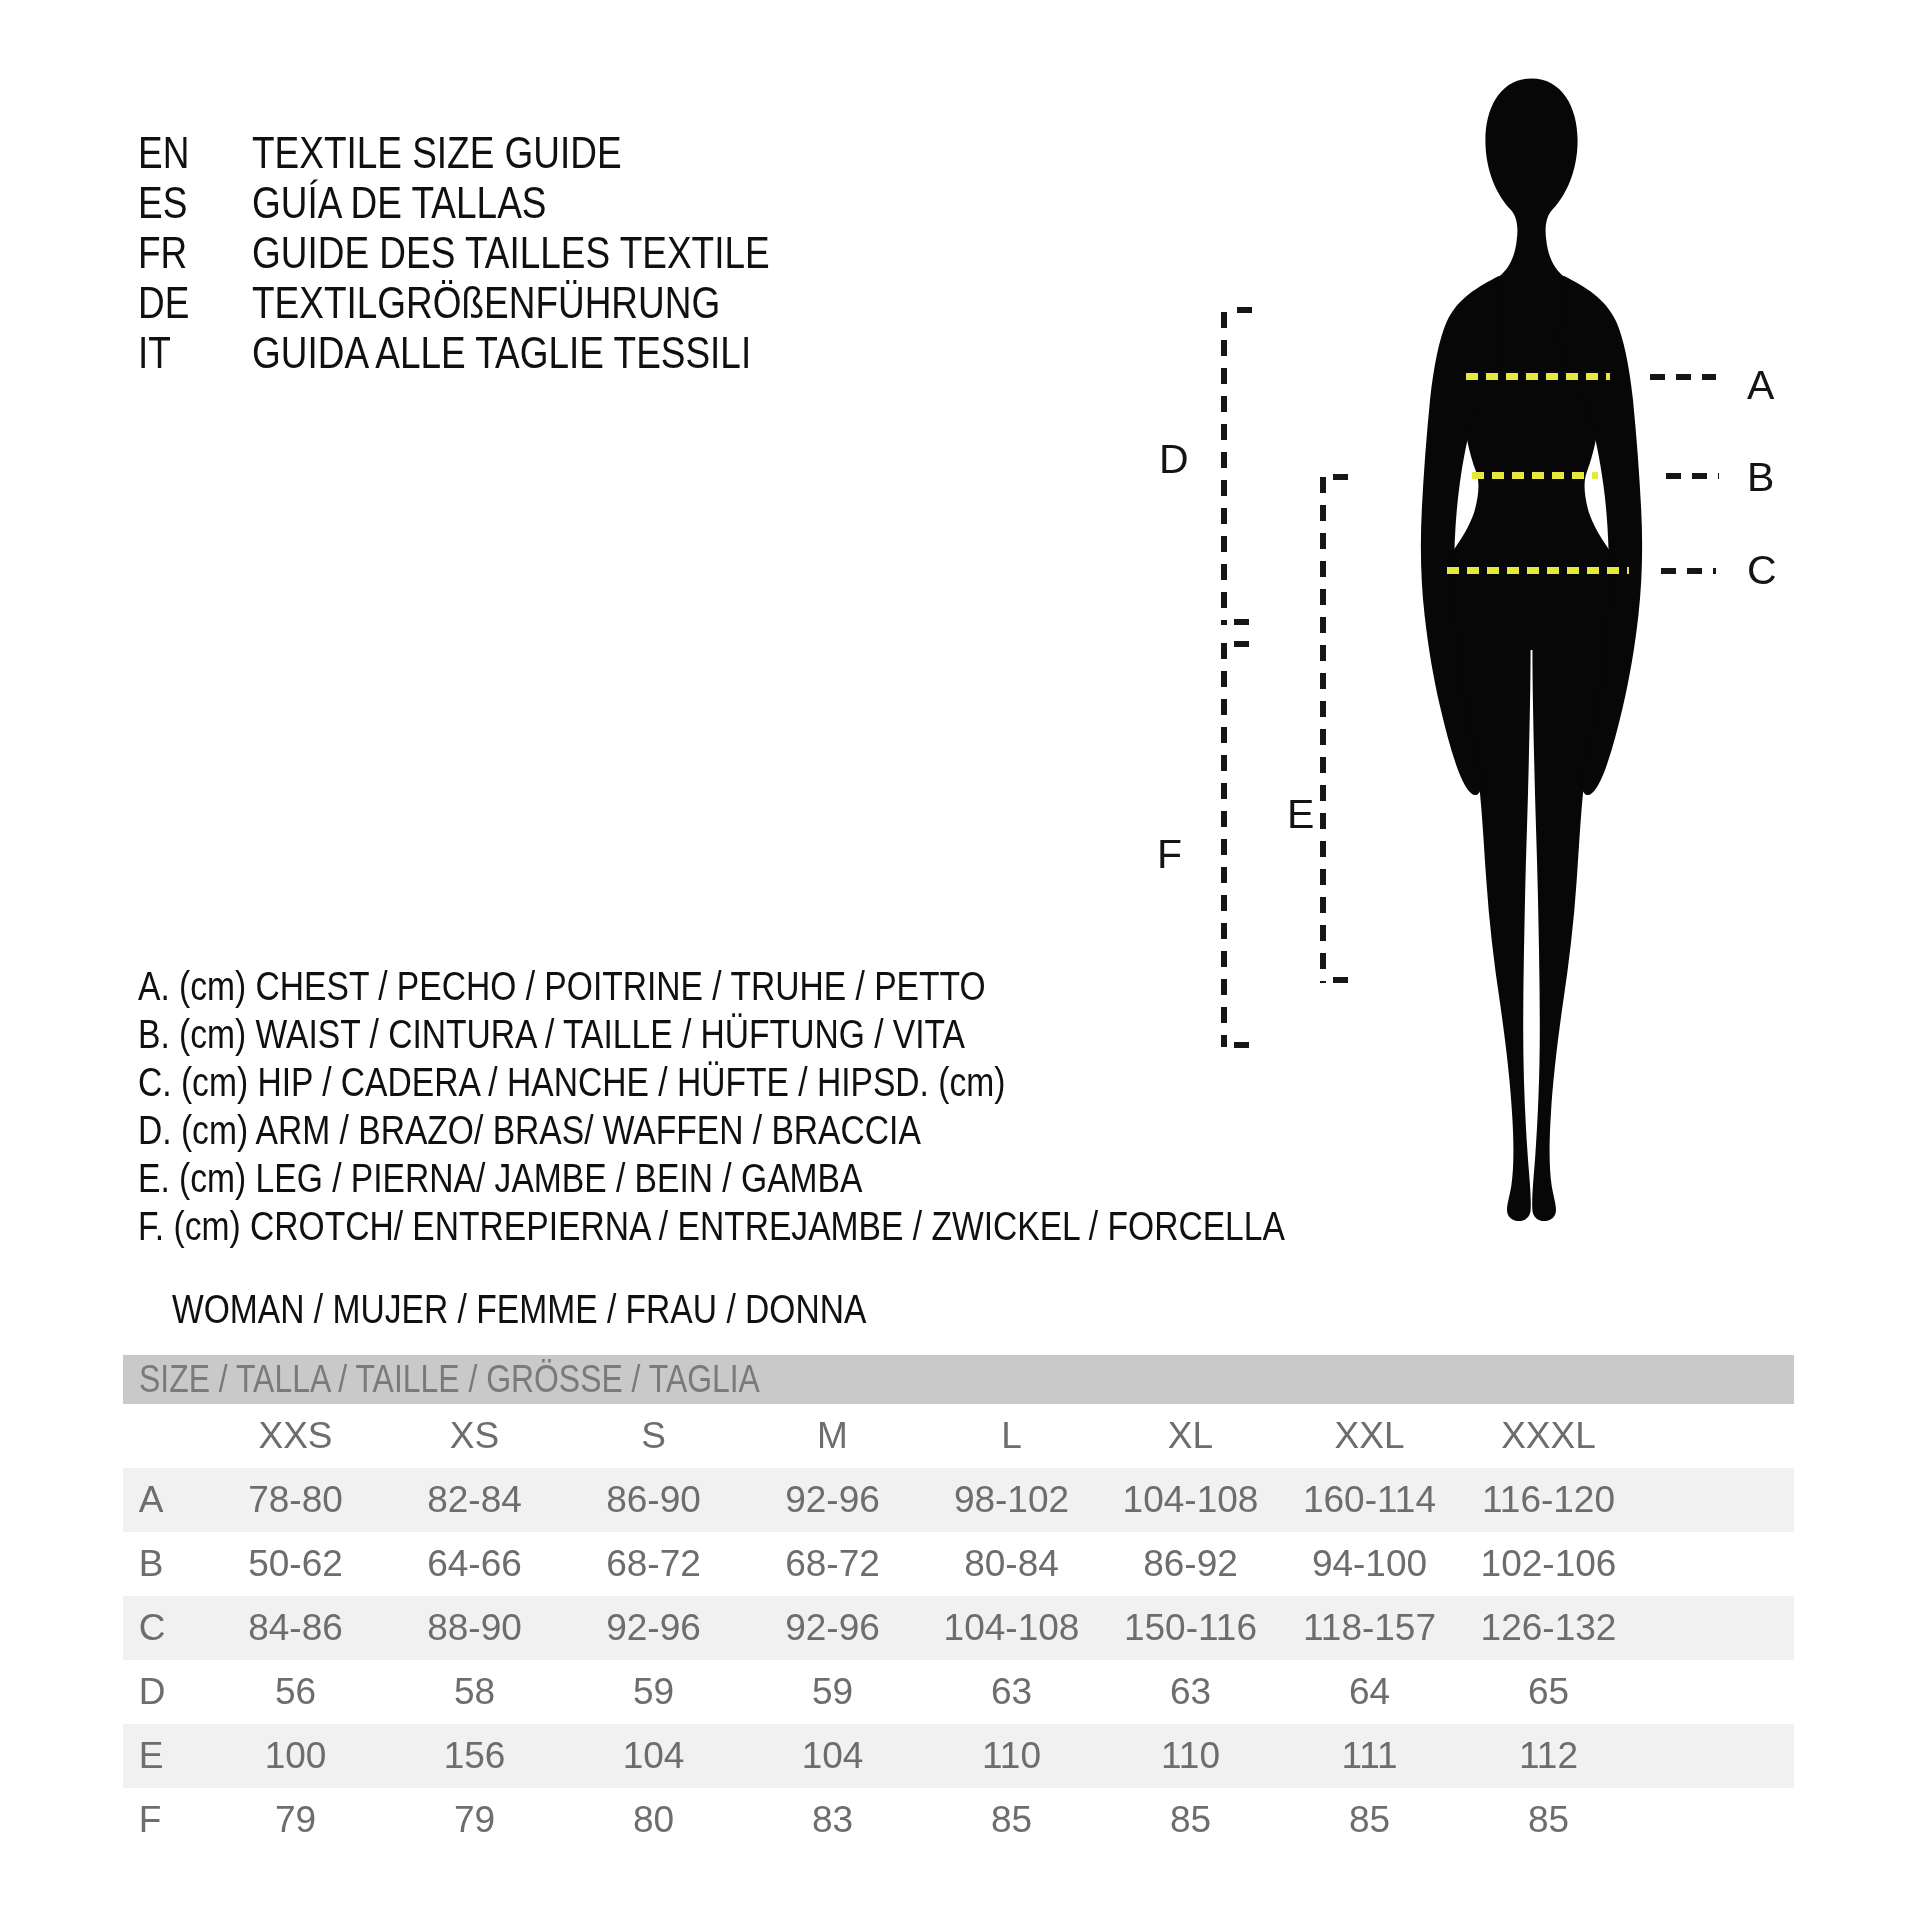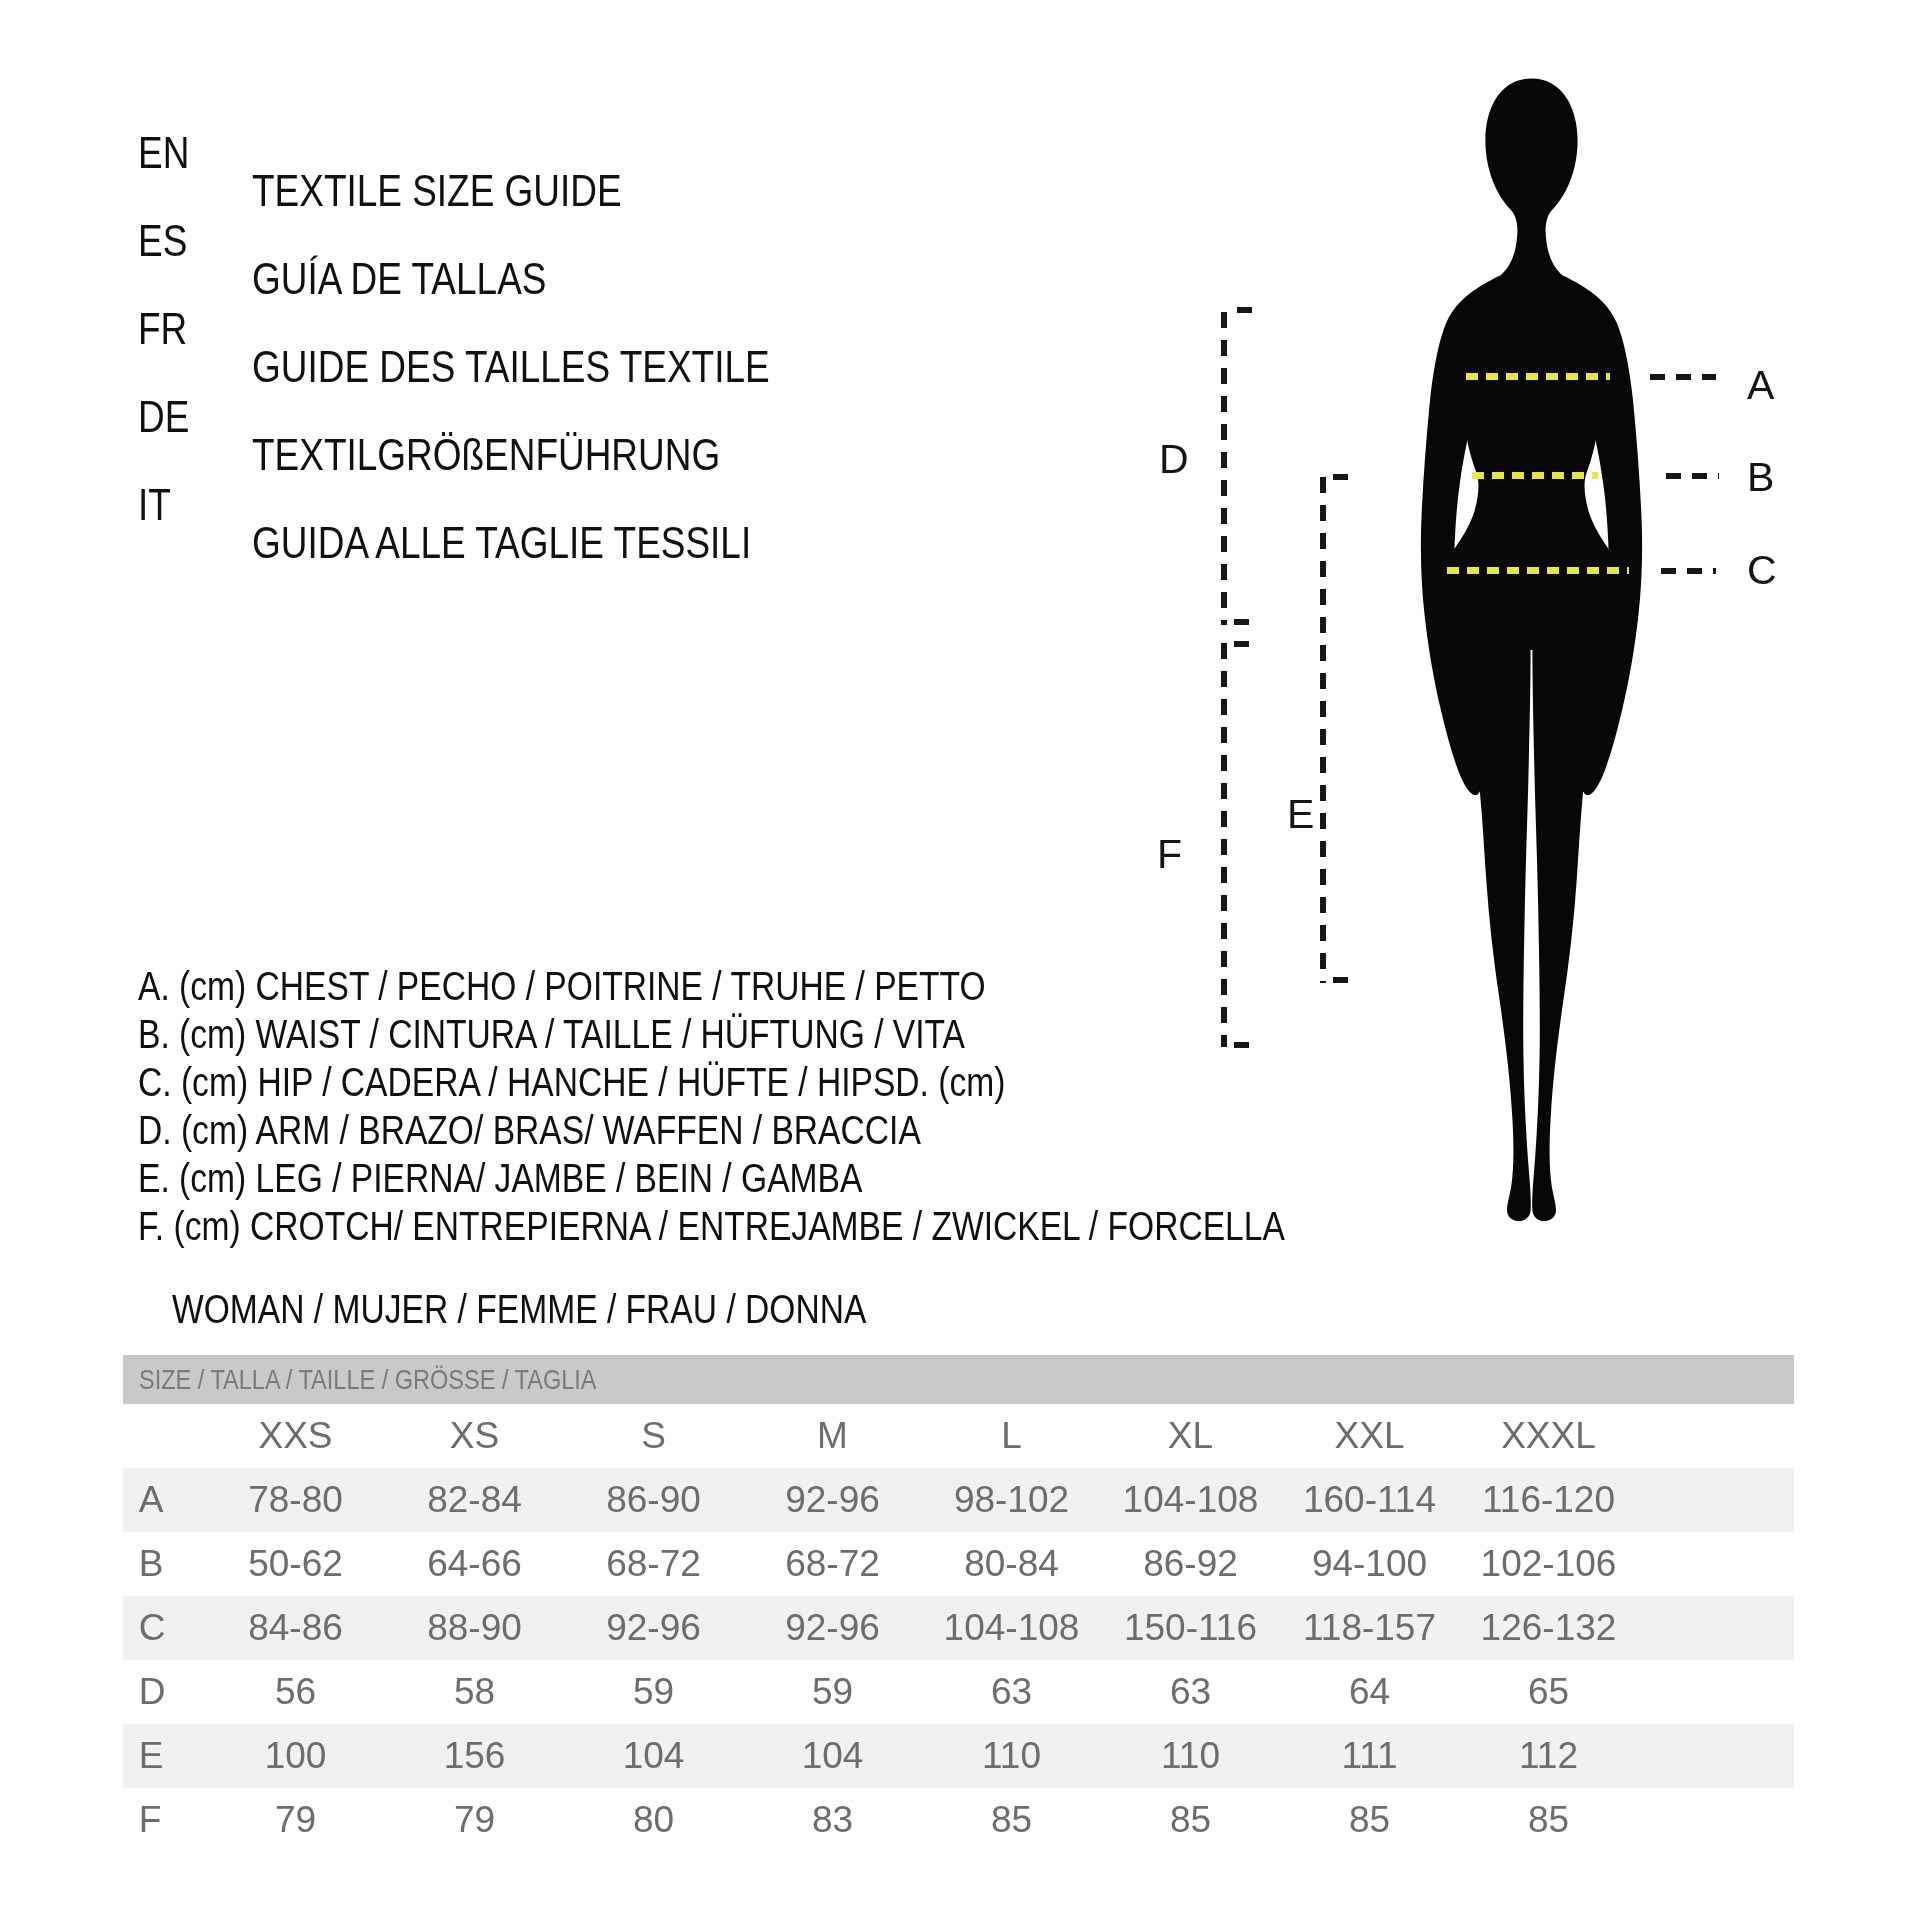--- a/index.html
+++ b/index.html
@@ -13,31 +13,31 @@
   *{margin:0;padding:0;box-sizing:border-box;}
   body{background:#ffffff;font-family:"Liberation Sans",sans-serif;}
   #canvas{position:relative;width:1924px;height:1923px;background:#ffffff;overflow:hidden;}
 
   .cond{display:inline-block;transform:scaleX(0.84);transform-origin:0 50%;white-space:nowrap;}
 
   
   .lang-block{position:absolute;left:138px;top:128px;font-size:44px;line-height:50px;color:var(--ink);}
   .lang-row{display:flex;}
   .lang-code{width:114px;flex:0 0 114px;}
-  .lang-title{flex:1;margin-top:38px;}
+  .lang-title{flex:1;}
 
   
   .legend-block{position:absolute;left:138px;top:962px;font-size:40px;line-height:48px;color:var(--ink);}
 
   
   .gender-heading{position:absolute;left:138px;top:1285px;font-size:40px;line-height:48px;color:var(--ink);margin-left:34px;}
 
   
   .size-table{position:absolute;left:123px;top:1355px;width:1671px;font-size:37px;color:var(--gray-text);}
-  .table-header-bar{height:49px;line-height:49px;background:var(--bar-bg);color:var(--bar-text);font-size:28px;padding-left:15.7px;}
+  .table-header-bar{height:49px;line-height:49px;background:var(--bar-bg);color:var(--bar-text);font-size:38px;padding-left:15.7px;}
   .tgrid{display:grid;grid-template-columns:83px repeat(8,179px) 1fr;height:64px;line-height:48px;align-items:center;}
   .tgrid .lbl{padding-left:15.7px;text-align:left;}
   .tgrid .val{text-align:center;}
   .stripe{background:var(--stripe);}
   .sizes-row{color:var(--gray-text);}
 
   
   .fig-svg{position:absolute;left:1384px;top:78px;width:295px;height:1144px;}
   .hdash-y{position:absolute;height:6.5px;background:repeating-linear-gradient(90deg,var(--accent) 0 12px,transparent 12px 20px);}
   .hdash-b{position:absolute;height:5.5px;background:repeating-linear-gradient(90deg,#161616 0 14.8px,transparent 14.8px 26px);}

